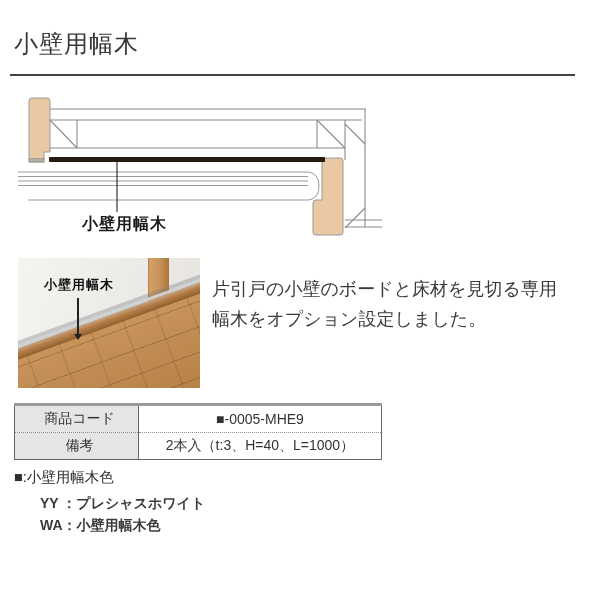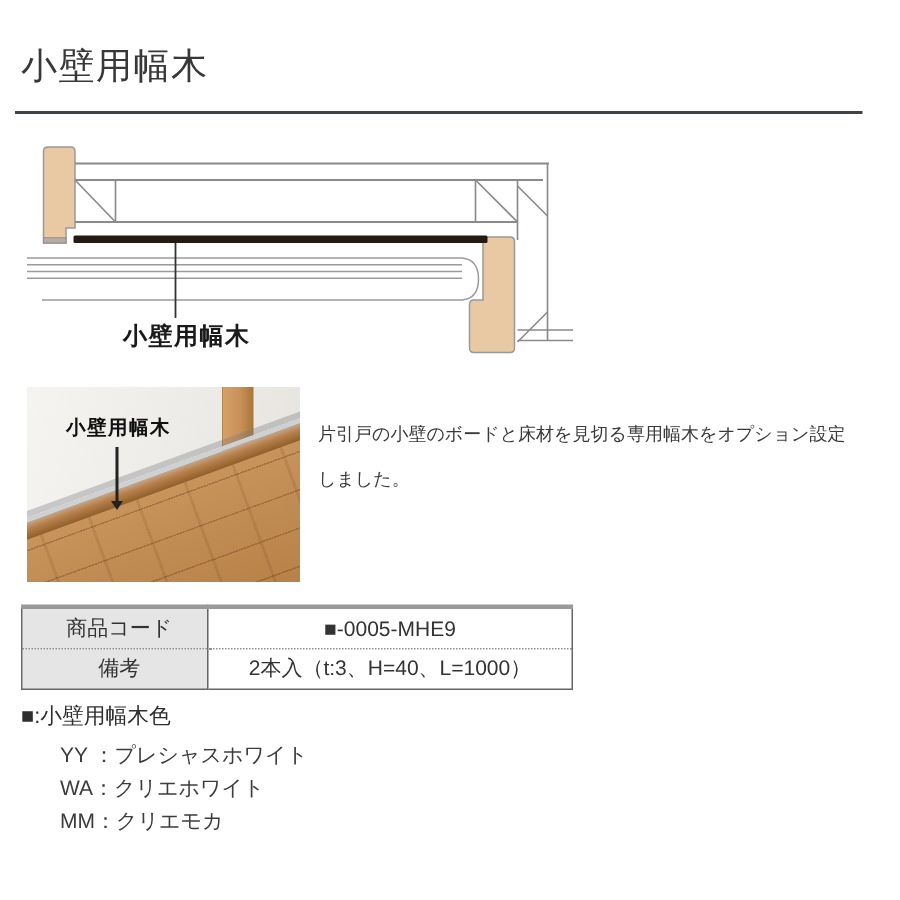--- a/index.html
+++ b/index.html
@@ -57,21 +57,21 @@
     position:absolute;left:59px;top:40px;width:2px;height:36px;background:#222;z-index:4;
   }
   .photo .pointer-head{
     position:absolute;left:56px;top:76px;z-index:4;width:0;height:0;
     border-left:4px solid transparent;border-right:4px solid transparent;
     border-top:6px solid #222;
   }
   
   .description{
     position:absolute;left:212px;top:274px;width:358px;
-    font-size:12px;line-height:30px;color:#3a3a3a;
+    font-size:18px;line-height:30px;color:#3a3a3a;
   }
   
   .spec-table{
     position:absolute;left:14px;top:403px;width:368px;
     border-collapse:collapse;table-layout:fixed;
     font-size:14px;color:#333;
   }
   .spec-table th,.spec-table td{
     height:26px;padding:0 6px;text-align:center;vertical-align:middle;
     font-weight:normal;
@@ -81,21 +81,21 @@
   .spec-table tr.row-divided th,.spec-table tr.row-divided td{
     border-bottom:1px dotted #8f8f8f;
   }
   
   .legend-heading{
     position:absolute;left:14px;top:468px;font-size:14.5px;color:#2e2e2e;text-align:right;
   }
   .legend-list{
     position:absolute;left:40px;top:492px;font-size:14px;color:#3c3c3c;
   }
-  .legend-list .legend-item{height:22px;line-height:22px;}
+  .legend-list .legend-item{height:22px;line-height:22px;font-weight:bold;}
 </style>
 </head>
 <body>
 
 <div class="page-title">小壁用幅木</div>
 <div class="title-rule"></div>
 
 <div class="diagram">
   <svg width="380" height="160" viewBox="0 0 380 160">
 
@@ -165,15 +165,14 @@
     <tr>
       <th>備考</th>
       <td>2本入（t:3、H=40、L=1000）</td>
     </tr>
   </tbody>
 </table>
 
 <div class="legend-heading">■:小壁用幅木色</div>
 <div class="legend-list">
   <div class="legend-item">YY ：プレシャスホワイト</div>
-  <div class="legend-item">WA：クリエホワイト</div>
-  <div class="legend-item">MM：クリエモカ</div>
+  <div class="legend-item">WA：小壁用幅木色</div>
 </div>
 
 </body></html>

